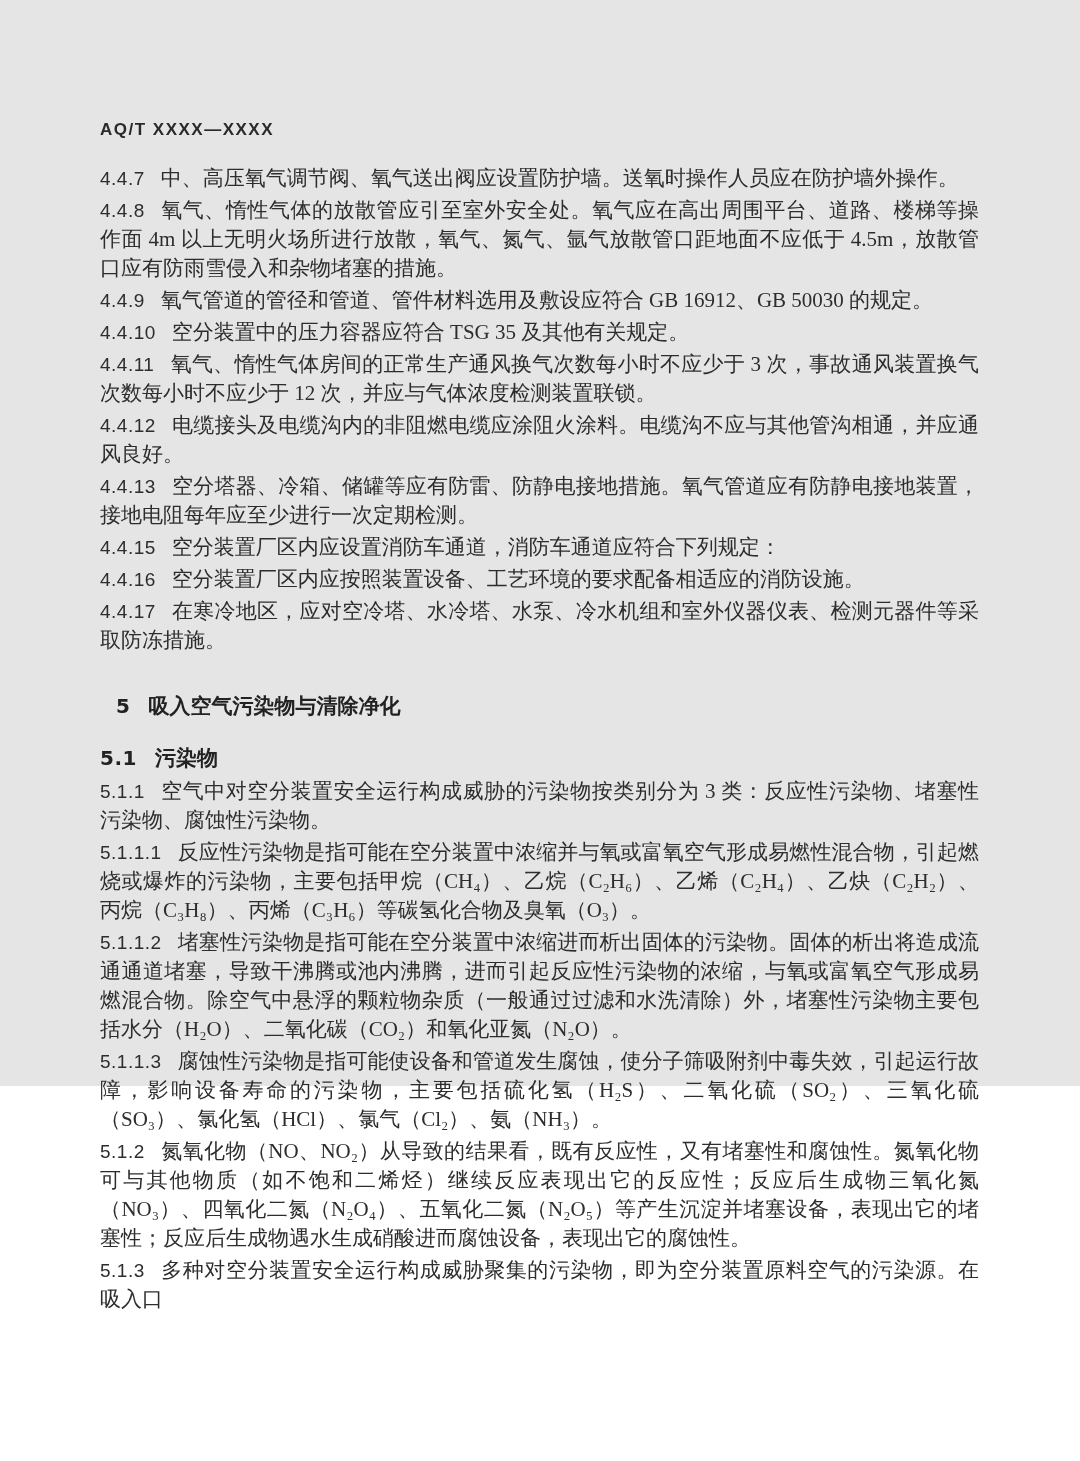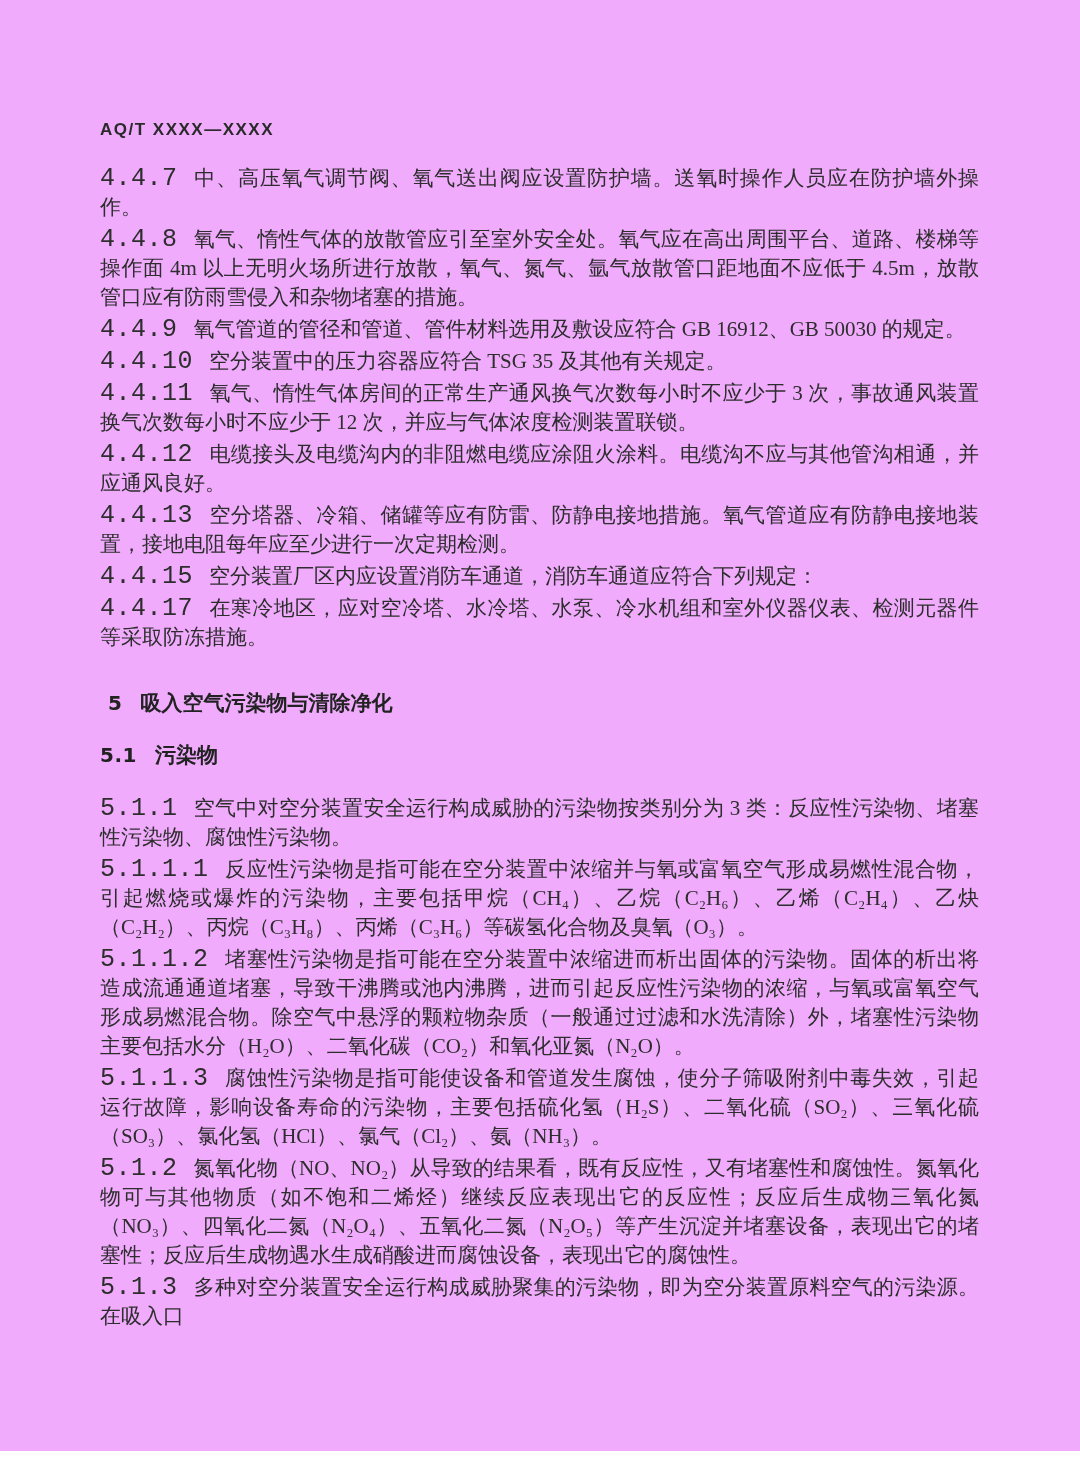--- a/index.html
+++ b/index.html
@@ -8,90 +8,91 @@
     background: #ffffff;
   }
   body {
     width: 1080px;
     height: 1461px;
     overflow: hidden;
   }
   .page {
     box-sizing: border-box;
     width: 1080px;
-    height: 1451px;
+    height: 1086px;
     padding: 120px 101px 0 100px;
-    background: #f0abfc;
+    background: #e5e5e5;
     color: #2d2d2d;
   }
   .doc-header {
     font-family: "Liberation Sans", sans-serif;
     font-size: 17px;
     font-weight: 600;
     letter-spacing: 1.5px;
     color: #2a2a2a;
     margin: 0 0 24px 0;
   }
   .block {
     font-family: "Liberation Serif", "DejaVu Serif", serif;
     font-size: 21px;
     line-height: 29px;
     margin: 0 0 3px 0;
     text-align: justify;
     color: #2d2d2d;
   }
   .block .num {
-    font-family: Liberation Mono, monospace;
-    font-size: 25px;
+    font-family: Liberation Sans, sans-serif;
+    font-size: 19px;
     letter-spacing: 0.5px;
     margin-right: 16px;
     white-space: nowrap;
   }
   .clause {
   }
   .dash {
     padding-left: 76px;
     text-indent: -42px;
   }
   .heading1 {
     font-family: "Liberation Sans", sans-serif;
     font-weight: bold;
     font-size: 21px;
-    margin: 36px 0 22px 8px;
+    margin: 36px 0 22px 16px;
     color: #222;
   }
   .heading1 .num, .heading2 .num {
     font-family: "DejaVu Sans", "Liberation Sans", sans-serif;
     font-weight: bold;
     font-size: 20px;
     margin-right: 18px;
   }
   .heading2 {
     font-family: "Liberation Sans", sans-serif;
     font-weight: bold;
     font-size: 21px;
-    margin: 4px 0 24px 0;
+    margin: 4px 0 4px 0;
     color: #222;
   }
 </style>
 </head>
 <body>
 
 <div class="page">
   <div class="doc-header">AQ/T XXXX—XXXX</div>
 
   <main id="content">
       <p class="block clause"><span class="num">4.4.7</span><span class="txt">中、高压氧气调节阀、氧气送出阀应设置防护墙。送氧时操作人员应在防护墙外操作。</span></p>
       <p class="block clause"><span class="num">4.4.8</span><span class="txt">氧气、惰性气体的放散管应引至室外安全处。氧气应在高出周围平台、道路、楼梯等操作面 4m 以上无明火场所进行放散，氧气、氮气、氩气放散管口距地面不应低于 4.5m，放散管口应有防雨雪侵入和杂物堵塞的措施。</span></p>
       <p class="block clause"><span class="num">4.4.9</span><span class="txt">氧气管道的管径和管道、管件材料选用及敷设应符合 GB 16912、GB 50030 的规定。</span></p>
       <p class="block clause"><span class="num">4.4.10</span><span class="txt">空分装置中的压力容器应符合 TSG 35 及其他有关规定。</span></p>
       <p class="block clause"><span class="num">4.4.11</span><span class="txt">氧气、惰性气体房间的正常生产通风换气次数每小时不应少于 3 次，事故通风装置换气次数每小时不应少于 12 次，并应与气体浓度检测装置联锁。</span></p>
       <p class="block clause"><span class="num">4.4.12</span><span class="txt">电缆接头及电缆沟内的非阻燃电缆应涂阻火涂料。电缆沟不应与其他管沟相通，并应通风良好。</span></p>
       <p class="block clause"><span class="num">4.4.13</span><span class="txt">空分塔器、冷箱、储罐等应有防雷、防静电接地措施。氧气管道应有防静电接地装置，接地电阻每年应至少进行一次定期检测。</span></p>
       <p class="block clause"><span class="num">4.4.15</span><span class="txt">空分装置厂区内应设置消防车通道，消防车通道应符合下列规定：</span></p>
+      <p class="block clause"><span class="num">4.4.16</span><span class="txt">空分装置厂区内应按照装置设备、工艺环境的要求配备相适应的消防设施。</span></p>
       <p class="block clause"><span class="num">4.4.17</span><span class="txt">在寒冷地区，应对空冷塔、水冷塔、水泵、冷水机组和室外仪器仪表、检测元器件等采取防冻措施。</span></p>
       <p class="block heading1"><span class="num">5</span><span class="txt">吸入空气污染物与清除净化</span></p>
       <p class="block heading2"><span class="num">5.1</span><span class="txt">污染物</span></p>
       <p class="block clause"><span class="num">5.1.1</span><span class="txt">空气中对空分装置安全运行构成威胁的污染物按类别分为 3 类：反应性污染物、堵塞性污染物、腐蚀性污染物。</span></p>
       <p class="block clause"><span class="num">5.1.1.1</span><span class="txt">反应性污染物是指可能在空分装置中浓缩并与氧或富氧空气形成易燃性混合物，引起燃烧或爆炸的污染物，主要包括甲烷（CH₄）、乙烷（C₂H₆）、乙烯（C₂H₄）、乙炔（C₂H₂）、丙烷（C₃H₈）、丙烯（C₃H₆）等碳氢化合物及臭氧（O₃）。</span></p>
       <p class="block clause"><span class="num">5.1.1.2</span><span class="txt">堵塞性污染物是指可能在空分装置中浓缩进而析出固体的污染物。固体的析出将造成流通通道堵塞，导致干沸腾或池内沸腾，进而引起反应性污染物的浓缩，与氧或富氧空气形成易燃混合物。除空气中悬浮的颗粒物杂质（一般通过过滤和水洗清除）外，堵塞性污染物主要包括水分（H₂O）、二氧化碳（CO₂）和氧化亚氮（N₂O）。</span></p>
       <p class="block clause"><span class="num">5.1.1.3</span><span class="txt">腐蚀性污染物是指可能使设备和管道发生腐蚀，使分子筛吸附剂中毒失效，引起运行故障，影响设备寿命的污染物，主要包括硫化氢（H₂S）、二氧化硫（SO₂）、三氧化硫（SO₃）、氯化氢（HCl）、氯气（Cl₂）、氨（NH₃）。</span></p>
       <p class="block clause"><span class="num">5.1.2</span><span class="txt">氮氧化物（NO、NO₂）从导致的结果看，既有反应性，又有堵塞性和腐蚀性。氮氧化物可与其他物质（如不饱和二烯烃）继续反应表现出它的反应性；反应后生成物三氧化氮（NO₃）、四氧化二氮（N₂O₄）、五氧化二氮（N₂O₅）等产生沉淀并堵塞设备，表现出它的堵塞性；反应后生成物遇水生成硝酸进而腐蚀设备，表现出它的腐蚀性。</span></p>
       <p class="block clause"><span class="num">5.1.3</span><span class="txt">多种对空分装置安全运行构成威胁聚集的污染物，即为空分装置原料空气的污染源。在吸入口</span></p>
     </main>

